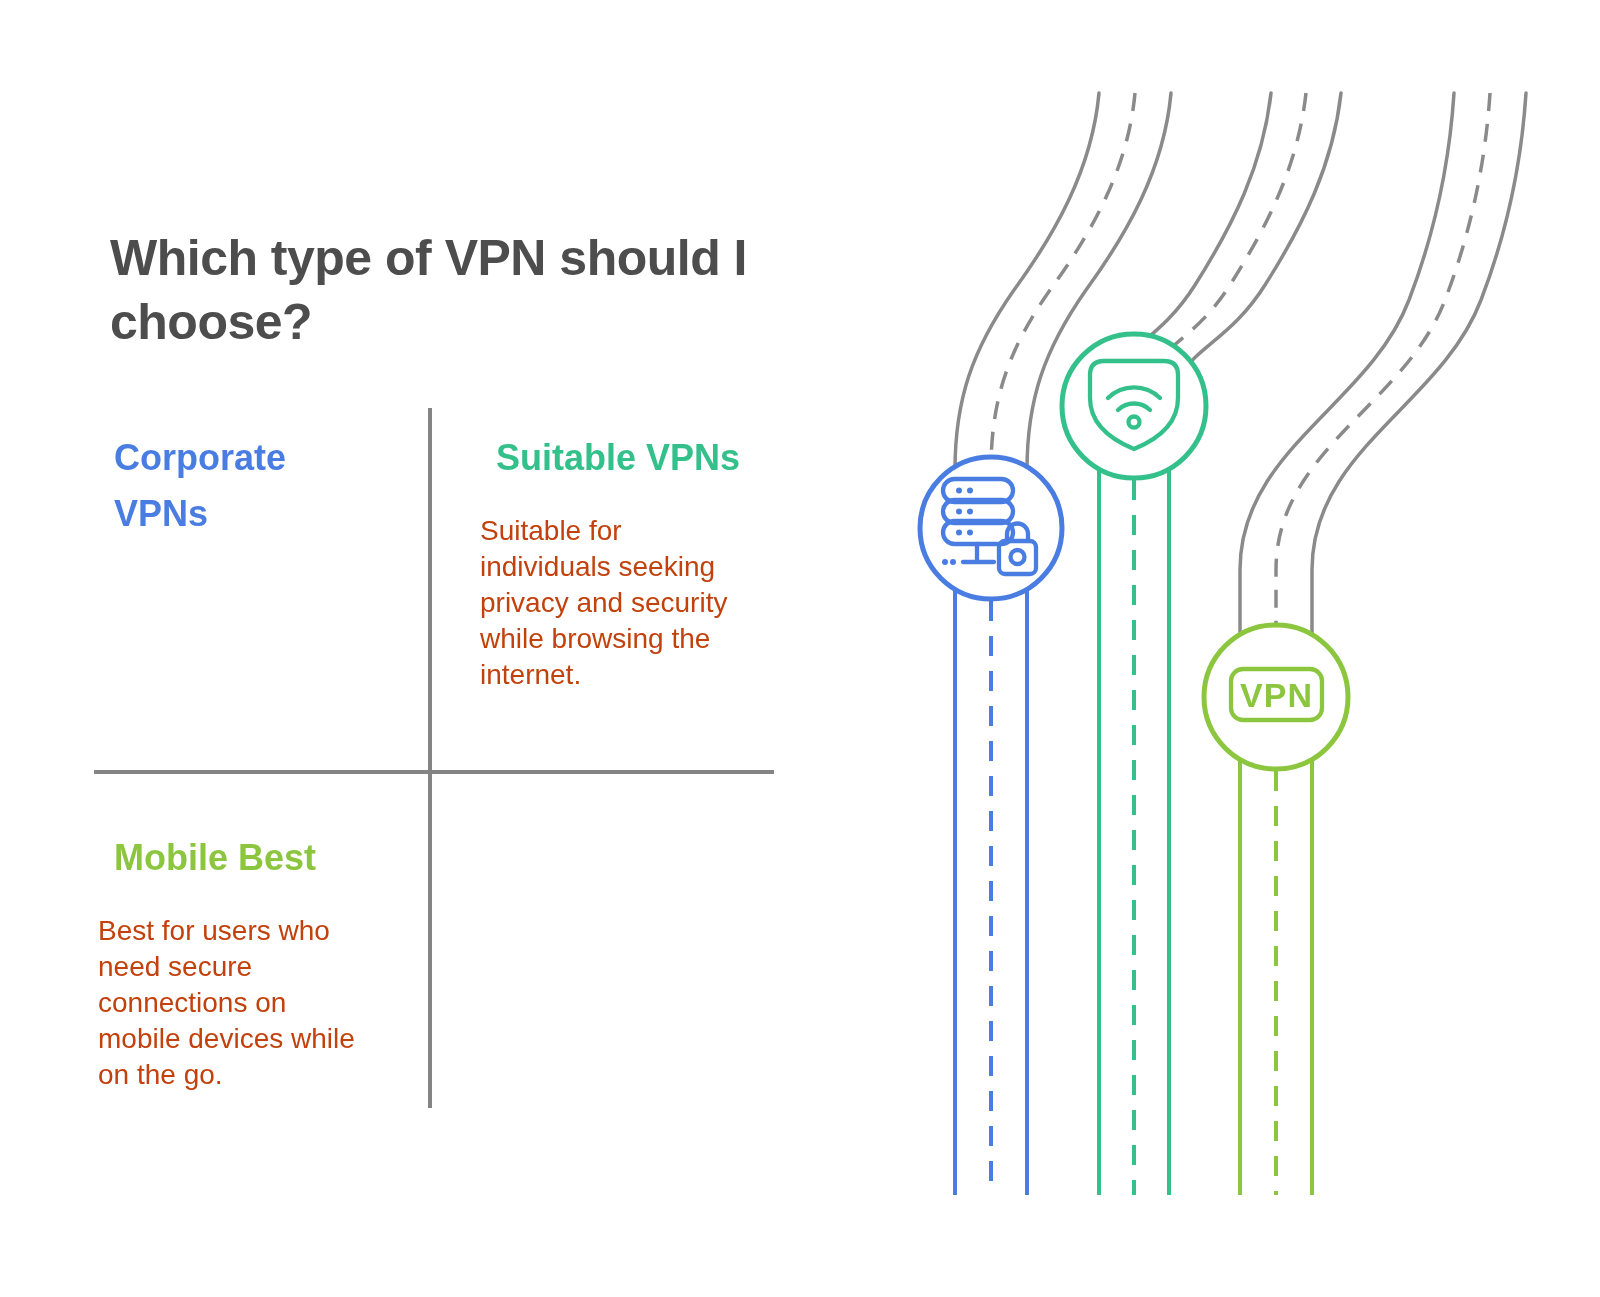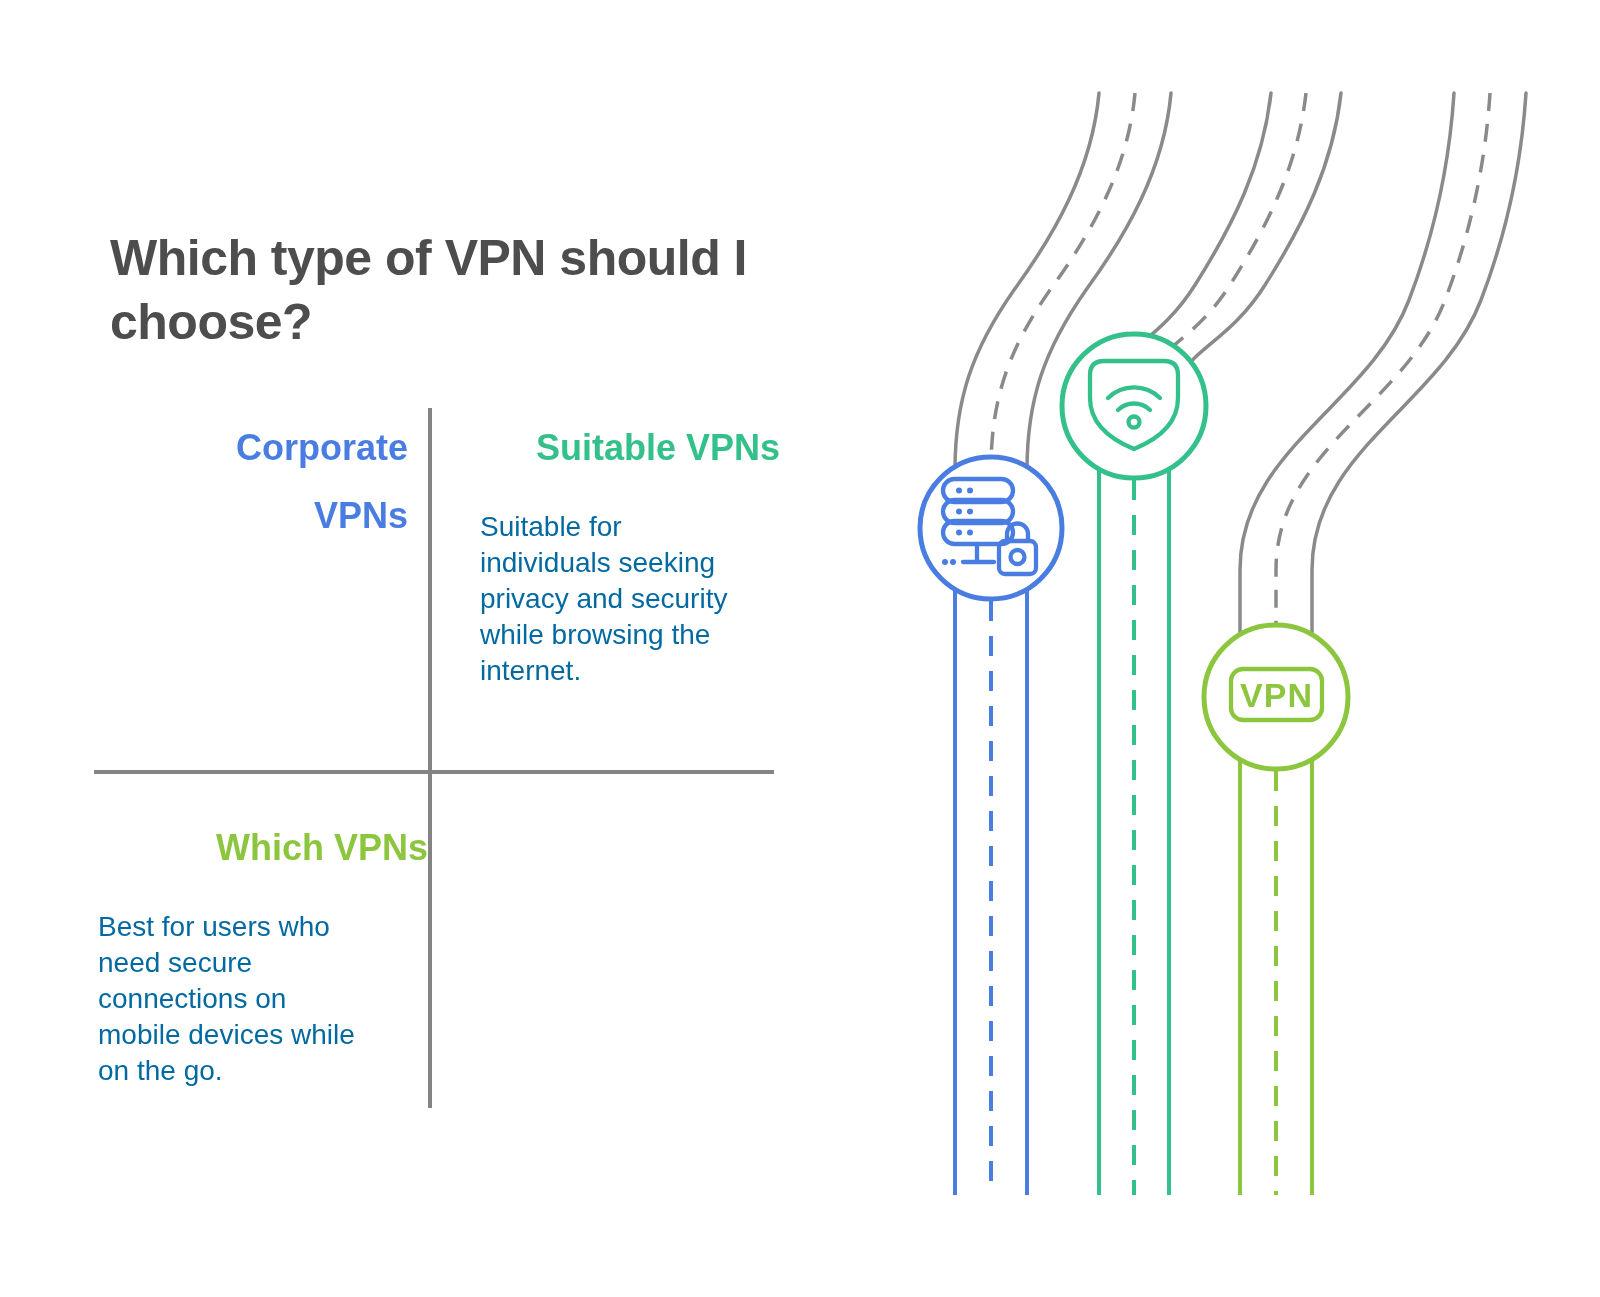--- a/index.html
+++ b/index.html
@@ -18,26 +18,26 @@
   }
   .canvas{position:absolute;inset:0;}
   .title{
     position:absolute;left:98px;top:214px;width:640px;
     font-size:50px;line-height:64px;font-weight:700;
     color:#4d4d4d;letter-spacing:-0.5px;
     white-space:pre-line;margin:12px;
   }
   .quad{position:absolute;margin:0;}
   .quad h2{
-    margin:0;font-size:36px;line-height:68px;font-weight:700;
-    white-space:pre-line;letter-spacing:0;text-align:right;
+    margin:16px;font-size:36px;line-height:56px;font-weight:700;
+    white-space:pre-line;letter-spacing:0;
   }
   .quad p{
     margin:27px 0 0 0;font-size:28px;line-height:36px;
-    color:#0369a1;white-space:pre-line;
+    color:#c2410c;white-space:pre-line;
   }
   .quad.corporate{left:98px;top:414px;width:310px;}
   .quad.personal{left:480px;top:414px;width:300px;}
   .quad.mobile{left:98px;top:814px;width:330px;}
   .hd-blue{color:var(--blue);}
   .hd-green{color:var(--green);}
   .hd-lime{color:var(--lime);}
   .divider-v{
     position:absolute;left:428px;top:408px;width:3.5px;height:700px;
     background:#848484;
@@ -74,21 +74,21 @@
   <section class="quad personal">
     <h2 class="hd-green">Suitable VPNs</h2>
     <p>Suitable for
 individuals seeking
 privacy and security
 while browsing the
 internet.</p>
   </section>
 
   <section class="quad mobile">
-    <h2 class="hd-lime">Which VPNs</h2>
+    <h2 class="hd-lime">Mobile Best</h2>
     <p>Best for users who
 need secure
 connections on
 mobile devices while
 on the go.</p>
   </section>
 
   <svg class="diagram" viewBox="0 0 1600 1297">
 
     <g>

